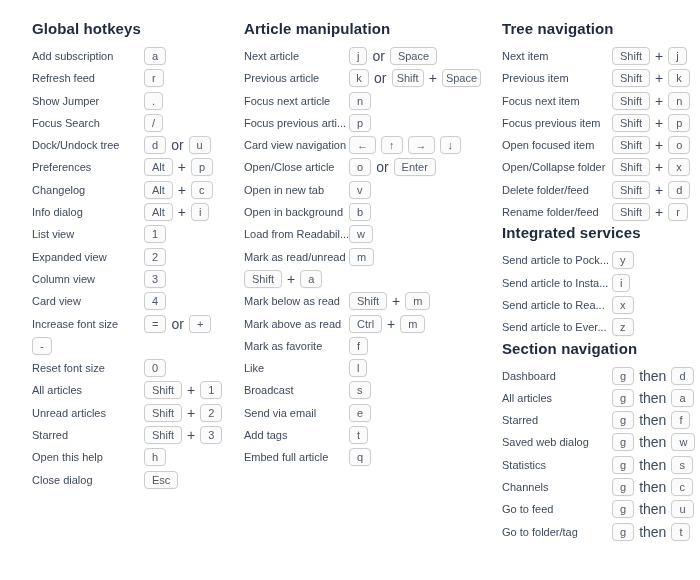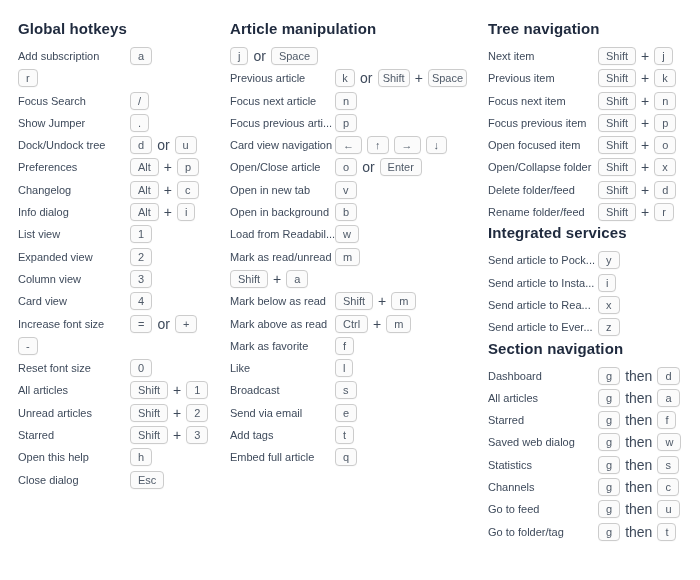--- a/index.html
+++ b/index.html
@@ -5,21 +5,21 @@
   html, body {
     margin: 0;
     padding: 0;
     background: #ffffff;
     font-family: "Liberation Sans", "DejaVu Sans", sans-serif;
   }
   .sheet {
     width: 700px;
     height: 580px;
     box-sizing: border-box;
-    padding: 20px 0 0 18px;
+    padding: 20px 0 0 32px;
     display: flex;
     background: #ffffff;
     overflow: hidden;
   }
   .col { flex: 0 0 auto; }
   .col-left   { width: 194px; margin-right: 18px; }
   .col-middle { width: 237px; margin-right: 21px; }
   .col-right  { width: 210px; }
   .section + .section { margin-top: 0; }
   .section-title {
@@ -84,34 +84,35 @@
   <div class="col col-left">
       <div class="section">
         <h2 class="section-title">Global hotkeys</h2>
         <div class="row">
           <div class="label">Add subscription</div>
           <div class="keys">
             <span class="key">a</span>
           </div>
         </div>
         <div class="row">
+          <div class="label">Refresh feed</div>
           <div class="keys">
             <span class="key">r</span>
           </div>
         </div>
         <div class="row">
+          <div class="label">Show Jumper</div>
+          <div class="keys">
+            <span class="key">.</span>
+          </div>
+        </div>
+        <div class="row">
           <div class="label">Focus Search</div>
           <div class="keys">
             <span class="key">/</span>
-          </div>
-        </div>
-        <div class="row">
-          <div class="label">Show Jumper</div>
-          <div class="keys">
-            <span class="key">.</span>
           </div>
         </div>
         <div class="row">
           <div class="label">Dock/Undock tree</div>
           <div class="keys">
             <span class="key">d</span>
             <span class="sep">or</span>
             <span class="key">u</span>
           </div>
         </div>
@@ -217,20 +218,21 @@
           <div class="keys">
             <span class="key">Esc</span>
           </div>
         </div>
       </div>
     </div>
   <div class="col col-middle">
       <div class="section">
         <h2 class="section-title">Article manipulation</h2>
         <div class="row">
+          <div class="label">Next article</div>
           <div class="keys">
             <span class="key">j</span>
             <span class="sep">or</span>
             <span class="key">Space</span>
           </div>
         </div>
         <div class="row">
           <div class="label">Previous article</div>
           <div class="keys">
             <span class="key">k</span>

